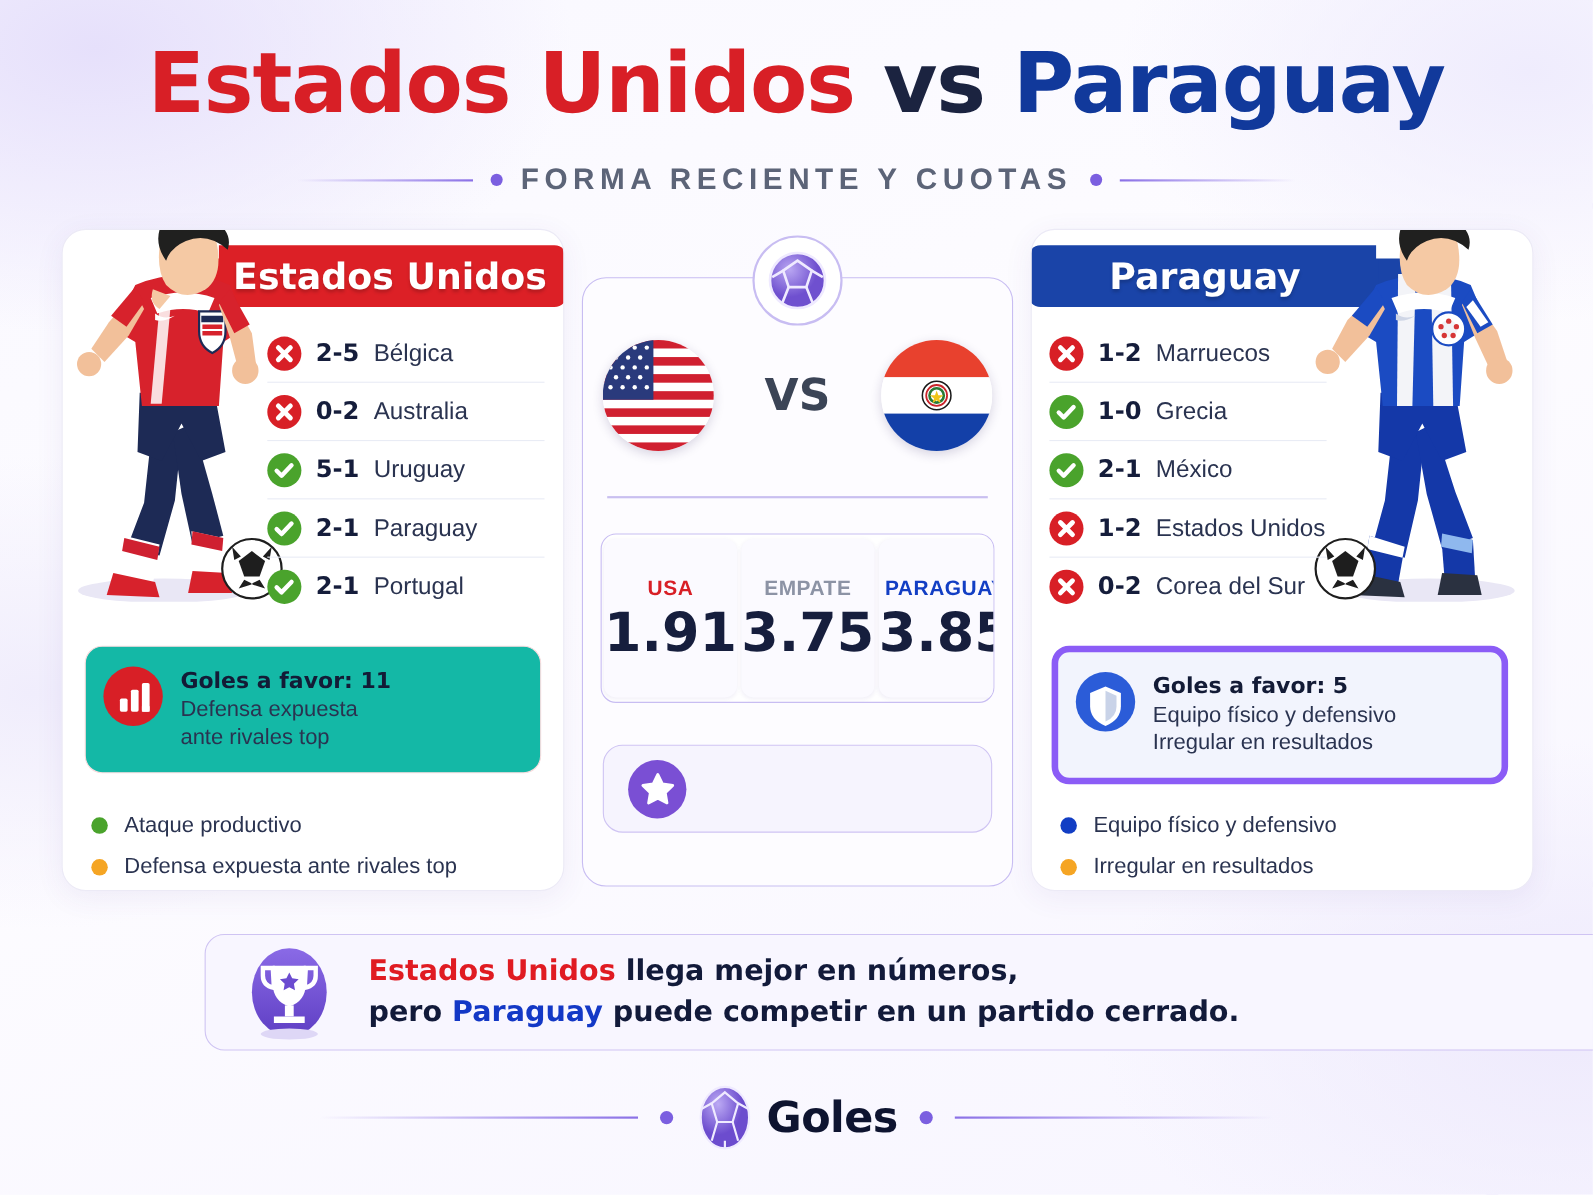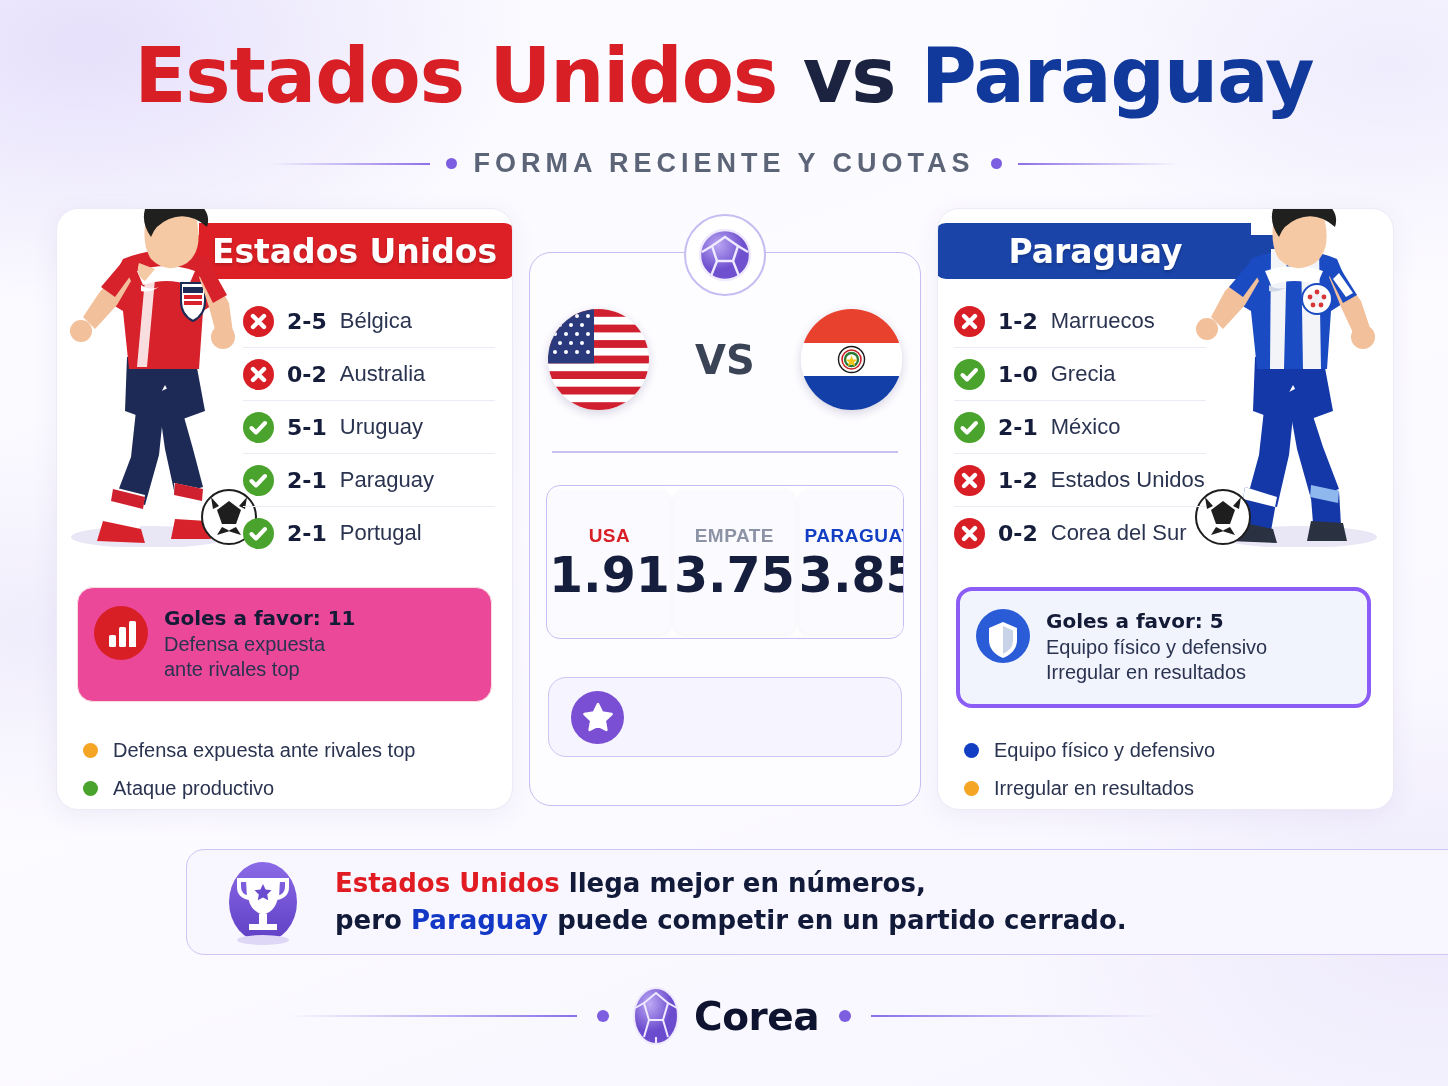--- a/index.html
+++ b/index.html
@@ -67,22 +67,22 @@
   .ico{width:31px;height:31px;border-radius:50%;flex:0 0 31px;position:relative;}
   .ico.w{background:#4aa32c;}
   .ico.l{background:#d81f26;}
   .ico svg{position:absolute;inset:0;}
   .score{font-size:22px;font-weight:bold;color:#151d3b;
     font-family:"DejaVu Sans","Liberation Sans",sans-serif;}
   .opp{font-size:22px;color:#2a3350;font-family:"Liberation Sans",sans-serif;}
   
   .statcard{position:absolute;left:20px;right:20px;top:378px;border-radius:16px;
     display:flex;gap:16px;padding:18px 18px 18px 16px;z-index:3;}
-  .statcard.usa{background:#ec4899;border:1px solid #f7dcde;}
-  .statcard.pry{background:#f2f4fd;border:4px solid #8b5cf6;left:18px;right:22px;}
+  .statcard.usa{background:#14b8a6;border:1px solid #f7dcde;}
+  .statcard.pry{background:#f2f4fd;border:6px solid #8b5cf6;left:18px;right:22px;}
   .statbadge{width:54px;height:54px;border-radius:50%;flex:0 0 54px;position:relative;}
   .statbadge.usa{background:#d81f26;}
   .statbadge.pry{background:#2b5cd8;}
   .stattext{font-size:20px;color:#2a3350;line-height:1.28;
     font-family:"Liberation Sans",sans-serif;}
   .stattext b{color:#131b36;font-family:"DejaVu Sans","Liberation Sans",sans-serif;}
   .tags{position:absolute;left:26px;top:522px;z-index:3;}
   .tagrow{display:flex;align-items:center;gap:15px;height:38px;}
   .tagdot{width:15px;height:15px;border-radius:50%;flex:0 0 15px;}
   .tagtxt{font-size:20px;color:#2a3350;font-family:"Liberation Sans",sans-serif;}
@@ -308,26 +308,26 @@
     </div>
     <div class="stattext">
       <b>Goles a favor: 11</b><br>
       <span>Defensa expuesta</span><br>
       <span>ante rivales top</span>
     </div>
   </div>
 
   <div class="tags" id="home-tags">
       <div class="tagrow">
+        <span class="tagdot" style="background:#4aa32c"></span>
+        <span class="tagtxt">Ataque productivo</span>
+      </div>
+      <div class="tagrow">
         <span class="tagdot" style="background:#f5a524"></span>
         <span class="tagtxt">Defensa expuesta ante rivales top</span>
-      </div>
-      <div class="tagrow">
-        <span class="tagdot" style="background:#4aa32c"></span>
-        <span class="tagtxt">Ataque productivo</span>
       </div>
     </div>
 </div>
 
 <div class="panel right">
   <div class="tbanner pry">
     <span>Paraguay</span>
   </div>
 
   <svg class="player r" width="230" height="360" viewBox="0 0 230 360">
@@ -575,17 +575,17 @@
             <stop offset="100%" stop-color="#6c4cce"></stop>
       </radialGradient>
         </defs>
       <ellipse cx="27" cy="31" rx="22" ry="28" fill="url(#lg)"></ellipse>
       <g fill="none" stroke="#efeaff" stroke-width="2">
         <path d="M27 8 l12 10 -5 17 h-14 l-5 -17 Z"></path>
         <path d="M15 18 L6 23 M39 18 L48 23 M20 35 L15 52 M34 35 L39 52 M27 52 v7"></path>
         <ellipse cx="27" cy="31" rx="22" ry="28"></ellipse>
       </g>
     </svg>
-    <span class="bname">Corea</span>
+    <span class="bname">Goles</span>
   </div>
   <div class="fdot"></div>
   <div class="fline r"></div>
 </div>
 
 </body></html>

